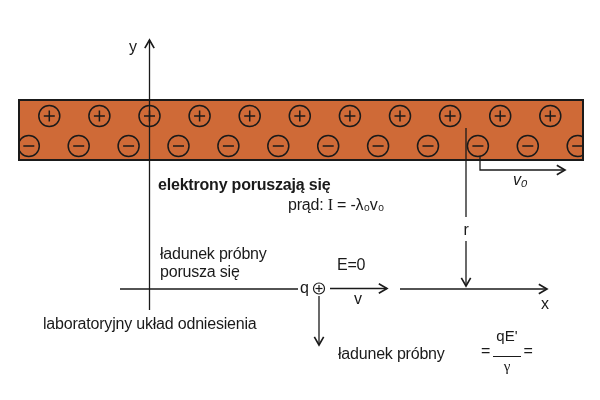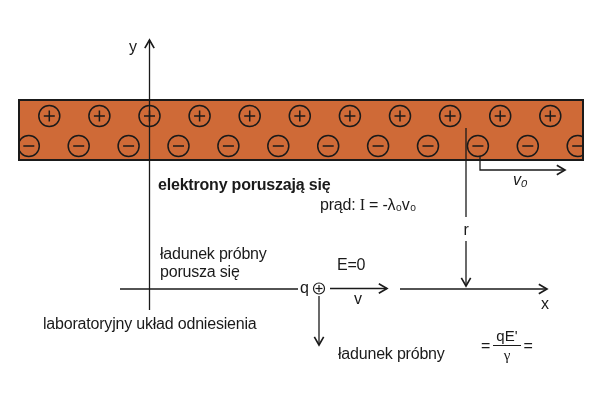--- a/index.html
+++ b/index.html
@@ -13,21 +13,21 @@
     letter-spacing:-0.2px; white-space:nowrap; color:#1a1a1a;
   }
   .serif-var { font-family:"Liberation Serif", serif; }
   .r-lbl { width:12px; text-align:center; background:#ffffff; }
   .formula {
     position:absolute; left:481px; top:328px;
     display:flex; align-items:center; gap:3px; font-size:16px;
   }
   .frac { display:inline-flex; flex-direction:column; align-items:center;
           font-size:15px; line-height:16px; }
-  .frac .num { border-bottom:1.4px solid #1a1a1a; padding:0 3px 1px; }
+  .frac .num { border-bottom:1.4px solid #1a1a1a; padding:0 3px 12px; }
   .frac .den { padding-top:1px; font-style:normal; }
   .gamma { font-family:"Liberation Serif", serif; font-style:italic; }
 </style>
 </head>
 <body>
 
 <div class="stage">
 
   <svg width="600" height="400" viewBox="0 0 600 400">
     <defs>
@@ -161,21 +161,21 @@
     <g stroke="#1a1a1a" stroke-width="1.2" fill="none">
       <circle cx="319" cy="288.5" r="5.5"></circle>
       <line x1="315.5" y1="288.5" x2="322.5" y2="288.5"></line>
       <line x1="319" y1="285" x2="319" y2="292"></line>
     </g>
   </svg>
 
   <div class="lbl" style="left:129px; top:38px;">y</div>
   <div class="lbl" style="left:158px; top:176px;font-weight:bold;">elektrony poruszają się</div>
 
-  <div class="lbl" style="left:320px; top:196px;"><span>prąd: </span><span class="serif-var">I</span><span> = -λ₀v₀</span></div>
+  <div class="lbl" style="left:288px; top:196px;"><span>prąd: </span><span class="serif-var">I</span><span> = -λ₀v₀</span></div>
 
   <div class="lbl" style="left:513px; top:171px;font-style:italic;">v₀</div>
   <div class="lbl r-lbl" style="left:460px; top:221px;">r</div>
   <div class="lbl" style="left:160px; top:245px;">ładunek próbny</div>
   <div class="lbl" style="left:160px; top:263px;">porusza się</div>
   <div class="lbl" style="left:43px;  top:315px;">laboratoryjny układ odniesienia</div>
   <div class="lbl" style="left:337px; top:256px;text-align:right;">E=0</div>
   <div class="lbl" style="left:300px; top:279px;">q</div>
   <div class="lbl" style="left:354px; top:290px;">v</div>
   <div class="lbl" style="left:541px; top:295px;">x</div>

